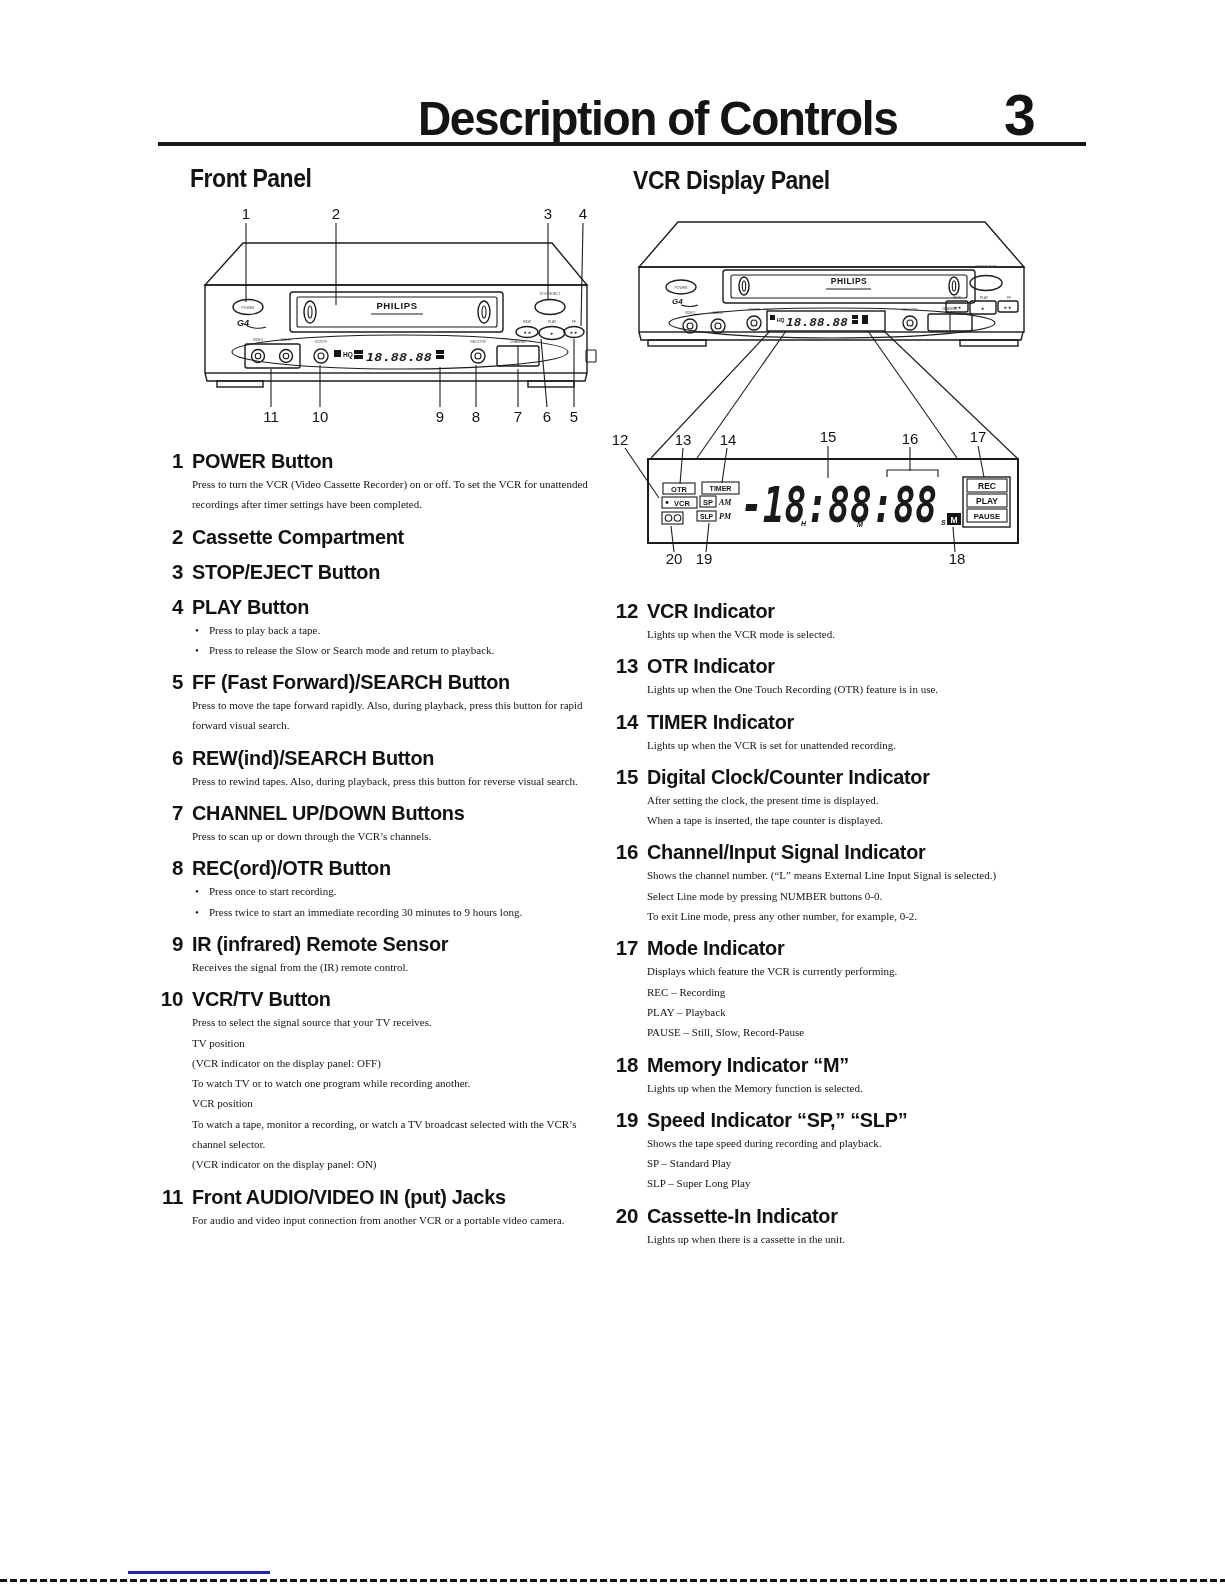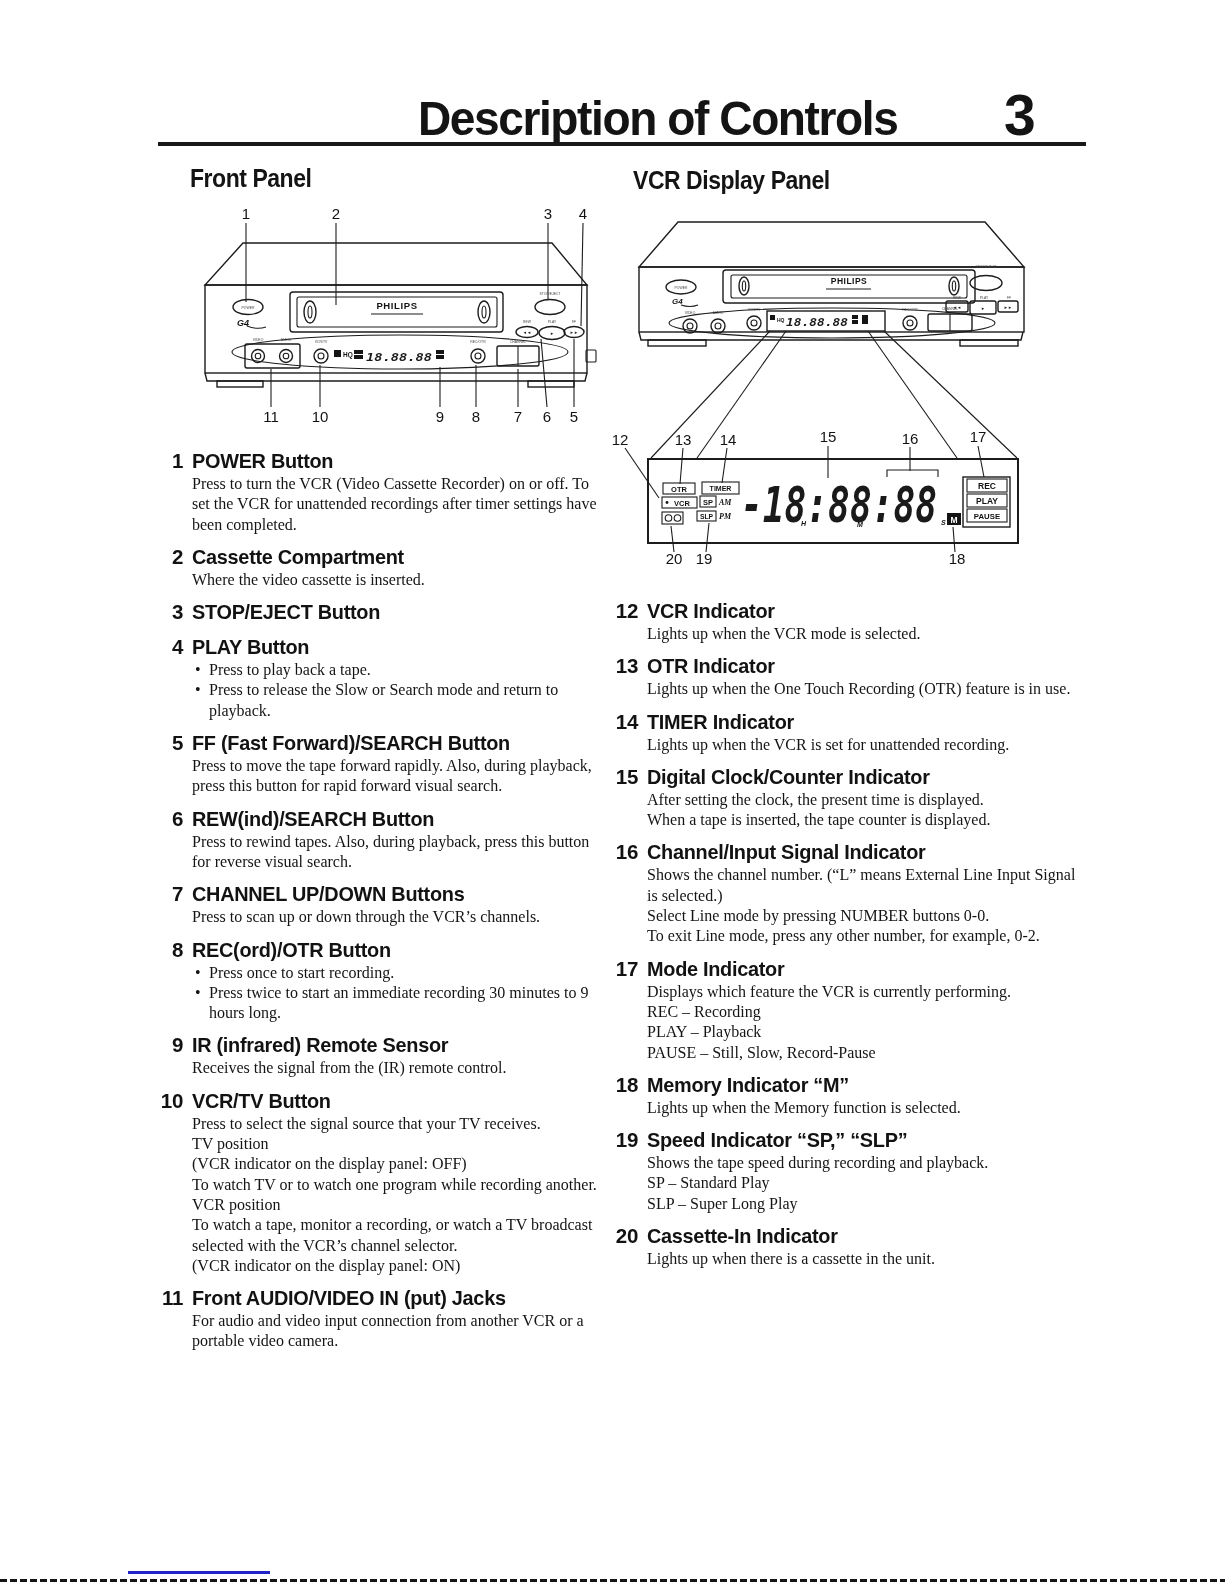--- a/index.html
+++ b/index.html
@@ -31,21 +31,21 @@
   #display-column { left:605px; top:598px; width:480px; }
 
   .item { margin-bottom:9px; }
   .item-head {
     display:flex; align-items:baseline;
     font-family:"Liberation Sans", sans-serif; font-weight:bold;
     font-size:20.5px; line-height:26px; letter-spacing:-0.3px; color:#121212;
   }
   .item-num { width:33px; text-align:right; flex:none; }
   .item-title { margin-left:9px; white-space:nowrap; transform:scaleX(0.97); transform-origin:left center; }
-  .item-body { margin-left:42px; font-size:16px; line-height:20.3px; }
+  .item-body { margin-left:42px; font-size:11px; line-height:20.3px; }
   .line.bold { font-weight:normal; }
   .line.bullet { padding-left:17px; position:relative; }
   .line.bullet::before { content:"\2022"; position:absolute; left:3px; }
 
   .diag { position:absolute; }
   .diag line, .diag rect, .diag ellipse, .diag circle, .diag polygon, .diag polyline, .diag path {
     stroke:#1c1c1c; fill:none; stroke-width:1.4;
   }
   .diag .thin  { stroke-width:1.1; }
   .diag .thick { stroke-width:2; }
@@ -319,23 +319,20 @@
         </div>
         <div class="item-body">
           <div class="line">Press to turn the VCR (Video Cassette Recorder) on or off. To set the VCR for unattended recordings after timer settings have been completed.</div>
         </div>
       </div>
       <div class="item">
         <div class="item-head">
           <span class="item-num">2</span>
           <span class="item-title">Cassette Compartment</span>
         </div>
-        <div class="item-body">
-          <div class="line">Where the video cassette is inserted.</div>
-        </div>
       </div>
       <div class="item">
         <div class="item-head">
           <span class="item-num">3</span>
           <span class="item-title">STOP/EJECT Button</span>
         </div>
       </div>
       <div class="item">
         <div class="item-head">
           <span class="item-num">4</span>

